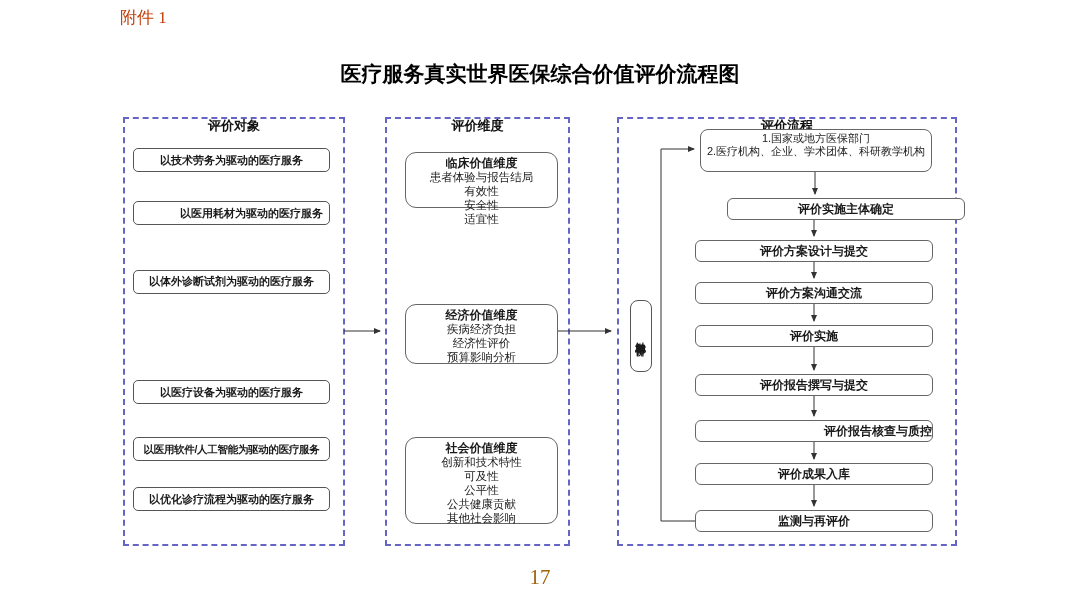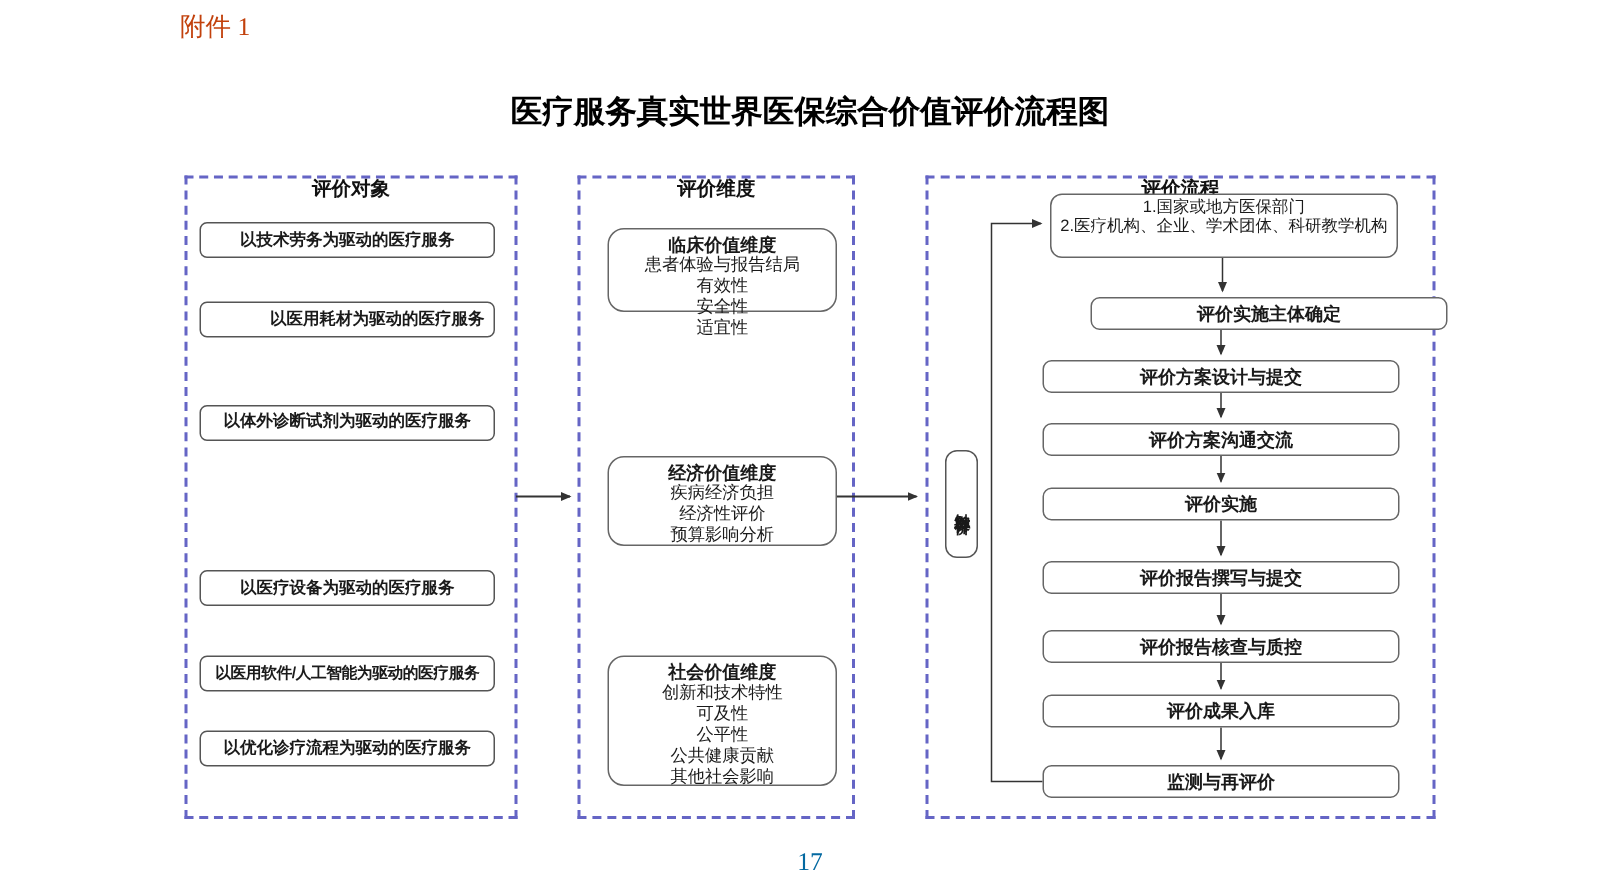--- a/index.html
+++ b/index.html
@@ -51,21 +51,21 @@
   .pbox-start .pline  { font-size:11px; line-height:13px; white-space:nowrap; }
   .trigger {
     position:absolute; left:630px; top:300px; width:22px; height:72px;
     border:1px solid #555; border-radius:8px; background:#fff;
     writing-mode:vertical-rl; text-orientation:upright;
     font-size:10.5px; font-weight:bold; text-align:center; line-height:20px;
     letter-spacing:1px; z-index:3;
   }
   .page-number {
     position:absolute; left:0; top:565px; width:1080px; text-align:center;
-    font-family:"Liberation Serif", serif; font-size:17px; color:#0369a1;
+    font-family:"Liberation Serif", serif; font-size:21px; color:#a16207;
   }
   svg.overlay { position:absolute; left:0; top:0; z-index:1; }
 </style>
 </head>
 <body>
 
 <div class="canvas">
 
   <div class="attachment">附件 1</div>
   <div class="title">医疗服务真实世界医保综合价值评价流程图</div>
@@ -130,21 +130,21 @@
 
   <div class="pbox-start" style="top:129px;">
     <div class="pline">1.国家或地方医保部门</div>
     <div class="pline">2.医疗机构、企业、学术团体、科研教学机构</div>
   </div>
   <div class="pbox" style="top:198px;margin-left:32px;">评价实施主体确定</div>
   <div class="pbox" style="top:240px;">评价方案设计与提交</div>
   <div class="pbox" style="top:282px;">评价方案沟通交流</div>
   <div class="pbox" style="top:325px;">评价实施</div>
   <div class="pbox" style="top:374px;">评价报告撰写与提交</div>
-  <div class="pbox" style="top:420px;">评价报告核查与质控</div>
+  <div class="pbox" style="top:420px;text-align:right;">评价报告核查与质控</div>
   <div class="pbox" style="top:463px;">评价成果入库</div>
   <div class="pbox" style="top:510px;">监测与再评价</div>
 
   <div class="trigger">触发再评价</div>
 
   <div class="page-number">17</div>
 
 </div>
 
 </body></html>

